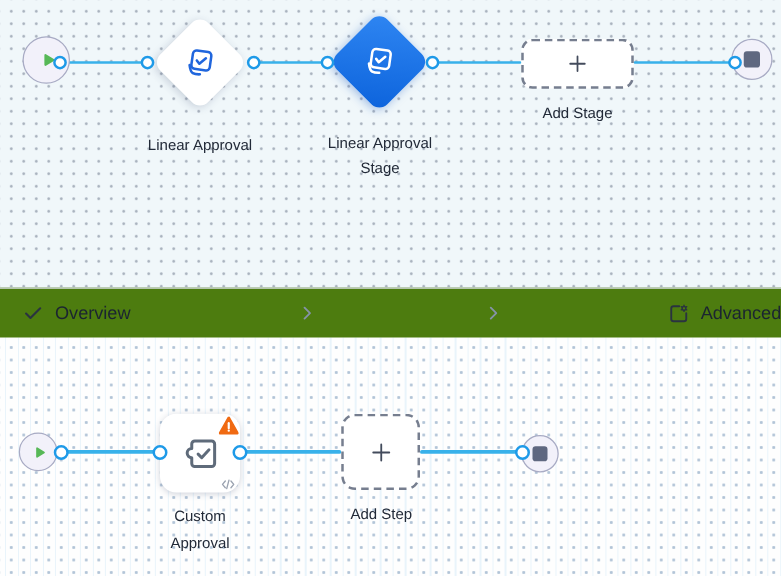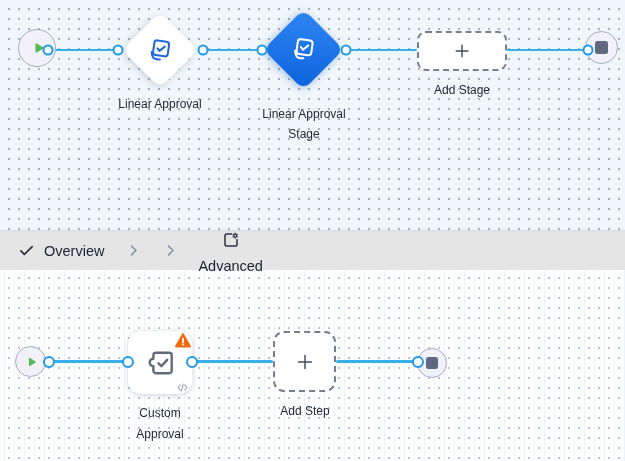--- a/index.html
+++ b/index.html
@@ -71,33 +71,33 @@
   .warnbadge{position:absolute;top:2px;right:1px;display:flex;}
   .codebadge{position:absolute;bottom:2px;right:4px;display:flex;opacity:.85;}
   
   .nlabel{
     position:absolute;text-align:center;font-size:12px;line-height:20px;
     color:#222a38;z-index:4;
   }
   
   .tabbar{
     position:absolute;top:230px;left:0;width:625px;height:40px;box-sizing:border-box;
-    background:#e5e5e5;border-top:1px solid #d8dde4;
-    display:flex;align-items:stretch;padding-left:18px;z-index:10;
+    background:#4d7c0f;border-top:1px solid #d8dde4;
+    display:flex;align-items:stretch;padding-left:18px;z-index:10;justify-content:space-between;
   }
   .tab{
     display:flex;align-items:center;gap:9px;font-size:14.5px;color:#1b2431;
     cursor:pointer;position:relative;
   }
   .tab-active::after{
     content:"";position:absolute;left:0;right:0;bottom:0;height:3px;
     background:#1a6fe0;border-radius:1px;
   }
   .tab-exec{padding:0 8px 0 25px;margin-left:18px;}
-  .tab-adv{padding-left:20px;flex-direction:column;}
+  .tab-adv{padding-left:20px;}
   .sep{display:flex;align-items:center;margin-left:22px;}
 </style>
 </head>
 <body>
 
 <div class="screen">
 
   <div class="canvas canvas-top">
 
     <div class="edge edge-t" style="left:48px;width:70px;"></div>
@@ -149,21 +149,21 @@
       <span class="stop-square" style="width:13px;height:13px;"></span>
     </div>
 
     <span class="port" style="left:48px;top:50px;"></span>
     <span class="port" style="left:118px;top:50px;"></span>
     <span class="port" style="left:203px;top:50px;"></span>
     <span class="port" style="left:262px;top:50px;"></span>
     <span class="port" style="left:346px;top:50px;"></span>
     <span class="port" style="left:588px;top:50px;"></span>
 
-    <div class="nlabel" style="left:100px;top:94px;width:120px;">Linear Approval</div>
+    <div class="nlabel" style="left:100px;top:106px;width:120px;">Linear Approval</div>
     <div class="nlabel" style="left:254px;top:104px;width:100px;">Linear Approval Stage</div>
     <div class="nlabel" style="left:417px;top:80px;width:90px;">Add Stage</div>
   </div>
 
   <div class="tabbar">
 
     <div class="tab">
       <span style="display:flex;">
         <svg width="17" height="17" viewBox="0 0 24 24" fill="none" stroke="#2a3340" stroke-width="2.4" stroke-linecap="round" stroke-linejoin="round">
             <path d="M4 12.5l5 5L20 6.5"></path>

